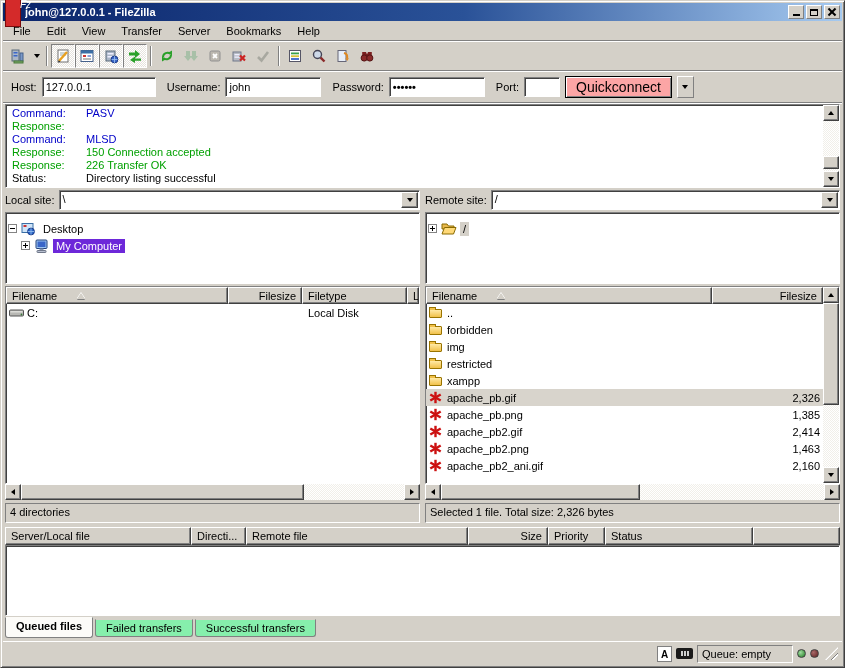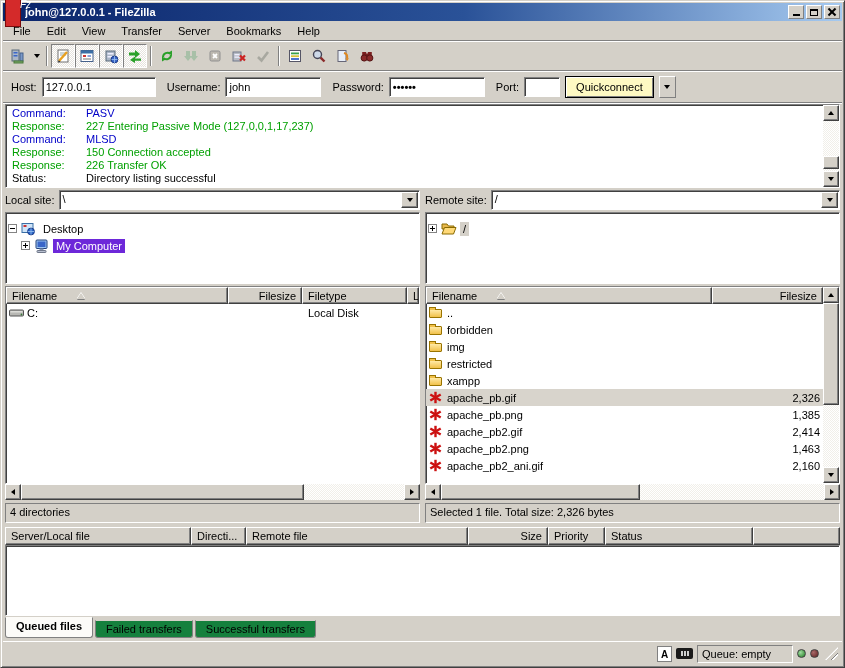--- a/index.html
+++ b/index.html
@@ -53,21 +53,21 @@
   .tbtn.dd { width:13px; }
 
   
   .quickbar { position:absolute; left:2px; top:70px; right:2px; height:32px;
               display:flex; align-items:center; gap:5px; padding-left:8px;
               border-bottom:1px solid #808080; box-shadow:0 1px 0 #fff; }
   .qlabel { white-space:nowrap; }
   .qinput { height:20px; font-family:"Liberation Sans",sans-serif; font-size:11px;
             padding:2px 3px; background:#fff; border:1px solid; outline:none;
             border-color:#808080 #ffffff #ffffff #808080; box-shadow:inset 1px 1px 0 #404040; }
-  .qc-btn { height:22px; padding:0 10px; background:#fef9c3; font-size:11px;
+  .qc-btn { height:22px; padding:0 10px; background:#fca5a5; font-size:14px;
             font-family:"Liberation Sans",sans-serif;
             border:1px solid #000;
             box-shadow:inset 1px 1px 0 #fff, inset -1px -1px 0 #808080; }
   .qc-dd { width:17px; height:22px; display:flex; align-items:center; justify-content:center; }
 
   
   .log { position:absolute; left:4px; top:103px; right:4px; height:84px;
          display:flex; background:#fff; border:1px solid;
          border-color:#808080 #ffffff #ffffff #808080; box-shadow:inset 1px 1px 0 #404040; }
   .log-lines { flex:1; padding:2px 0 0 6px; overflow:hidden; }
@@ -154,22 +154,22 @@
                 padding:2px 4px; white-space:nowrap; overflow:hidden; }
 
   
   .queuewrap { position:absolute; left:4px; top:526px; right:4px; height:89px;
                display:flex; flex-direction:column; }
   .qheader { height:18px; display:flex; flex:none; background:#d4d0c8; }
   .qbody { flex:1; background:#fff; border:1px solid;
            border-color:#808080 #ffffff #ffffff #808080; box-shadow:inset 1px 1px 0 #404040; }
 
   
-  .tabs { position:absolute; left:4px; top:616px; height:21px; display:flex; align-items:flex-end; }
-  .tab { height:18px; padding:2px 10px 0 10px; margin-right:2px; background:#15803d;
+  .tabs { position:absolute; left:4px; top:616px; height:21px; display:flex; align-items:center; }
+  .tab { height:18px; padding:2px 10px 0 10px; margin-right:2px; background:#86efac;
          border:1px solid #808080; border-top:1px solid #d4d0c8;
          border-radius:0 0 3px 3px; white-space:nowrap; }
   .tab.active { background:#fcfbf8; font-weight:bold; height:21px; border-top-color:#fcfbf8; }
 
   
   .statusbar { position:absolute; left:2px; right:2px; bottom:2px; height:24px;
                display:flex; align-items:center; justify-content:flex-end; gap:4px;
                padding:0 4px; border-top:1px solid #fff; }
   .dtype { width:15px; height:16px; background:#fff; border:1px solid #808080;
            font-size:10px; font-weight:bold; text-align:center; line-height:15px; }
@@ -347,21 +347,20 @@
   </div>
 
   <div class="log">
     <div class="log-lines">
       <div class="log-row">
           <span class="log-label lc-command">Command:</span>
           <span class="lc-command">PASV</span>
         </div>
       <div class="log-row">
           <span class="log-label lc-response">Response:</span>
-          <span class="lc-response">227 Entering Passive Mode (127,0,0,1,17,237)</span>
         </div>
       <div class="log-row">
           <span class="log-label lc-command">Command:</span>
           <span class="lc-command">MLSD</span>
         </div>
       <div class="log-row">
           <span class="log-label lc-response">Response:</span>
           <span class="lc-response">150 Connection accepted</span>
         </div>
       <div class="log-row">

